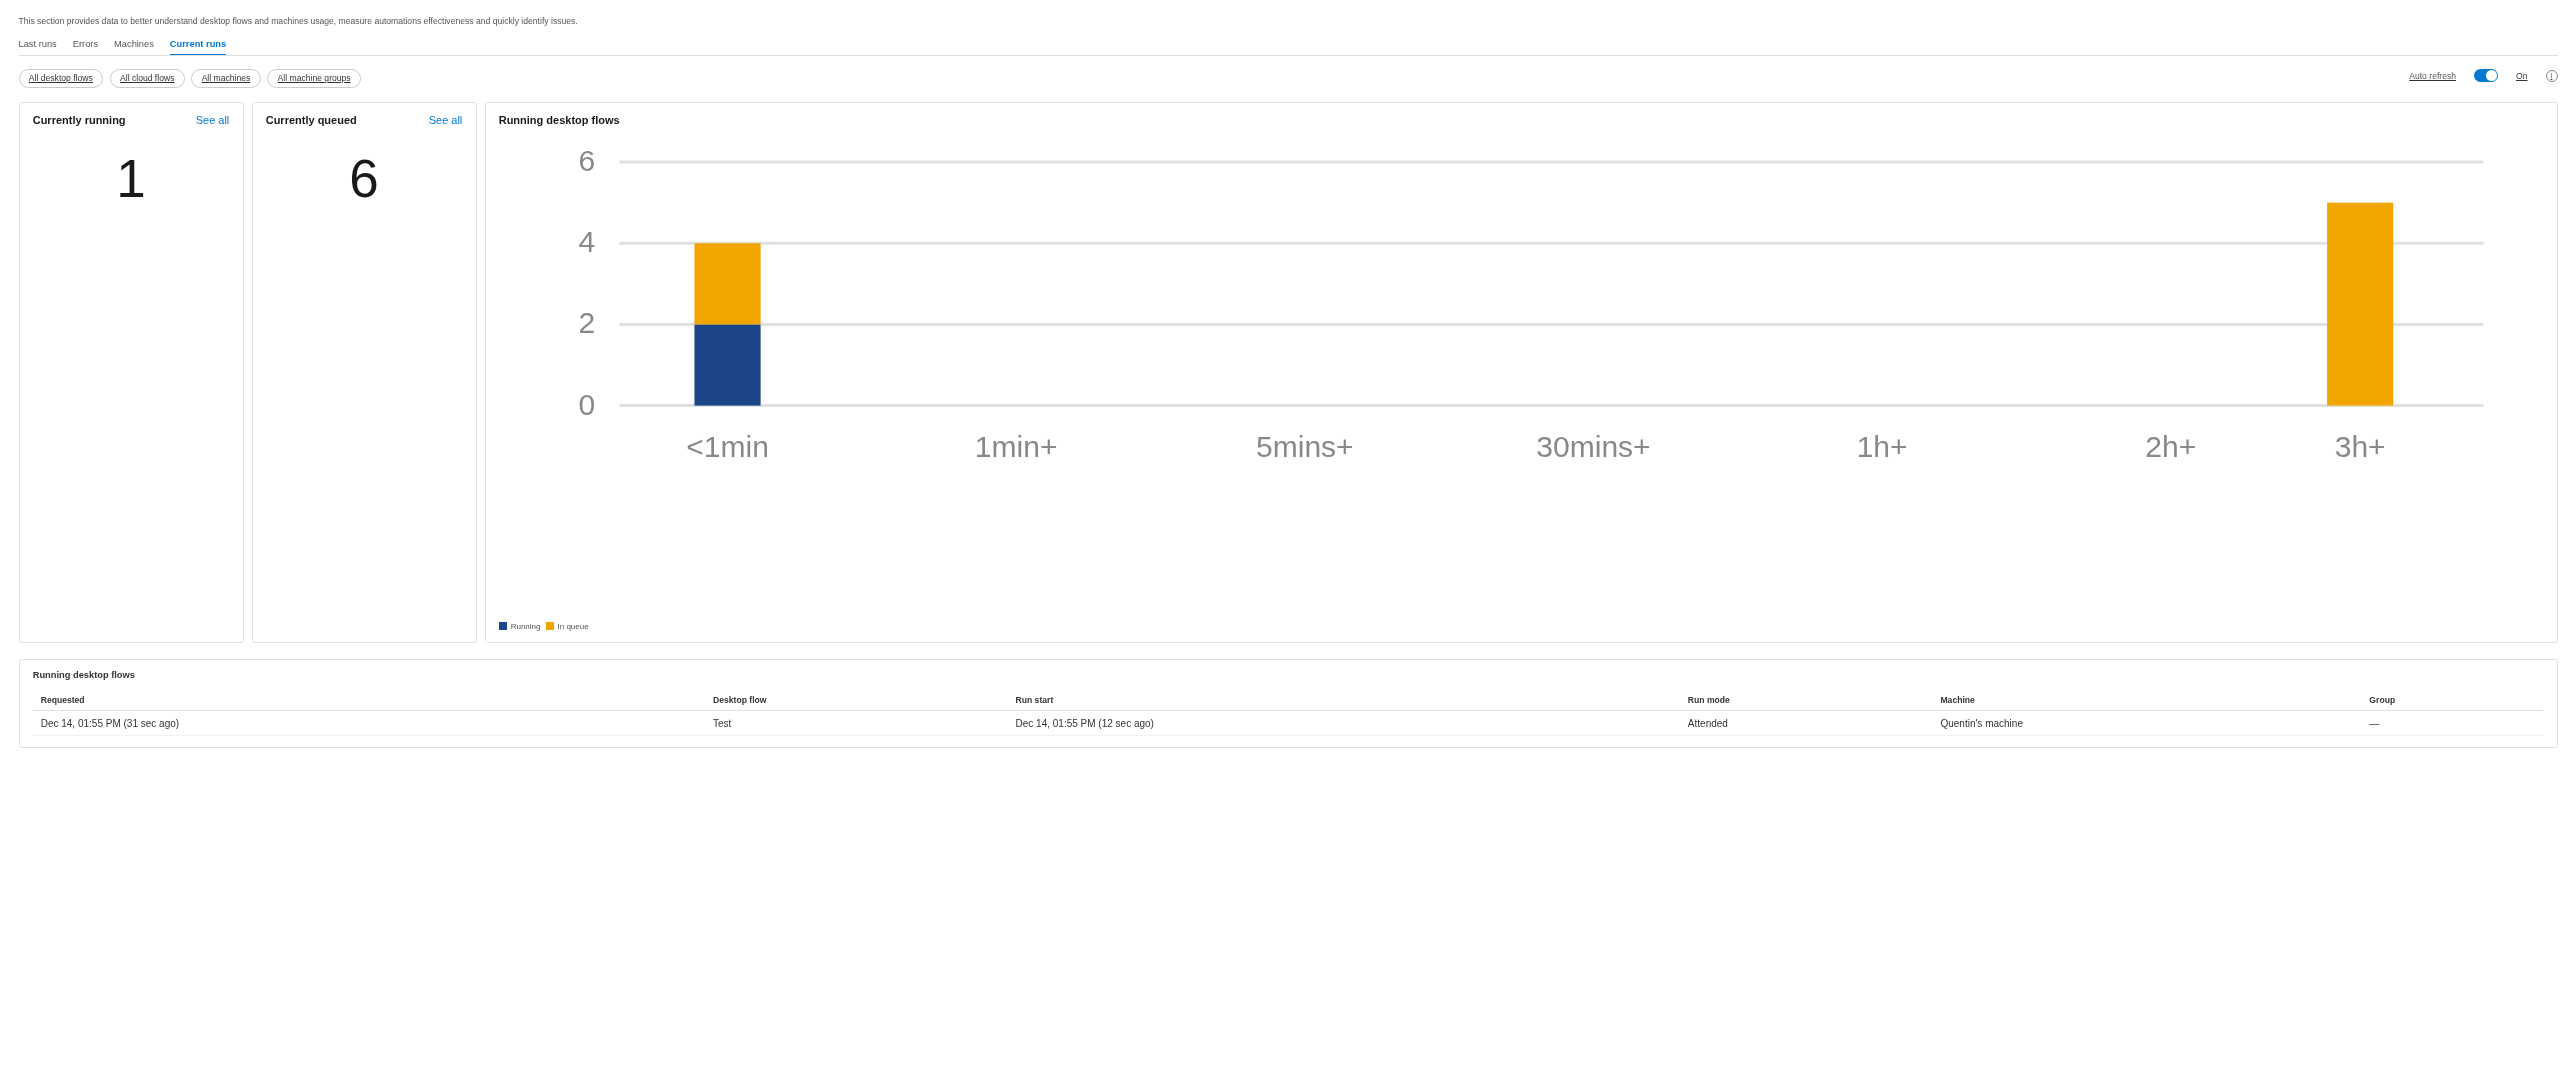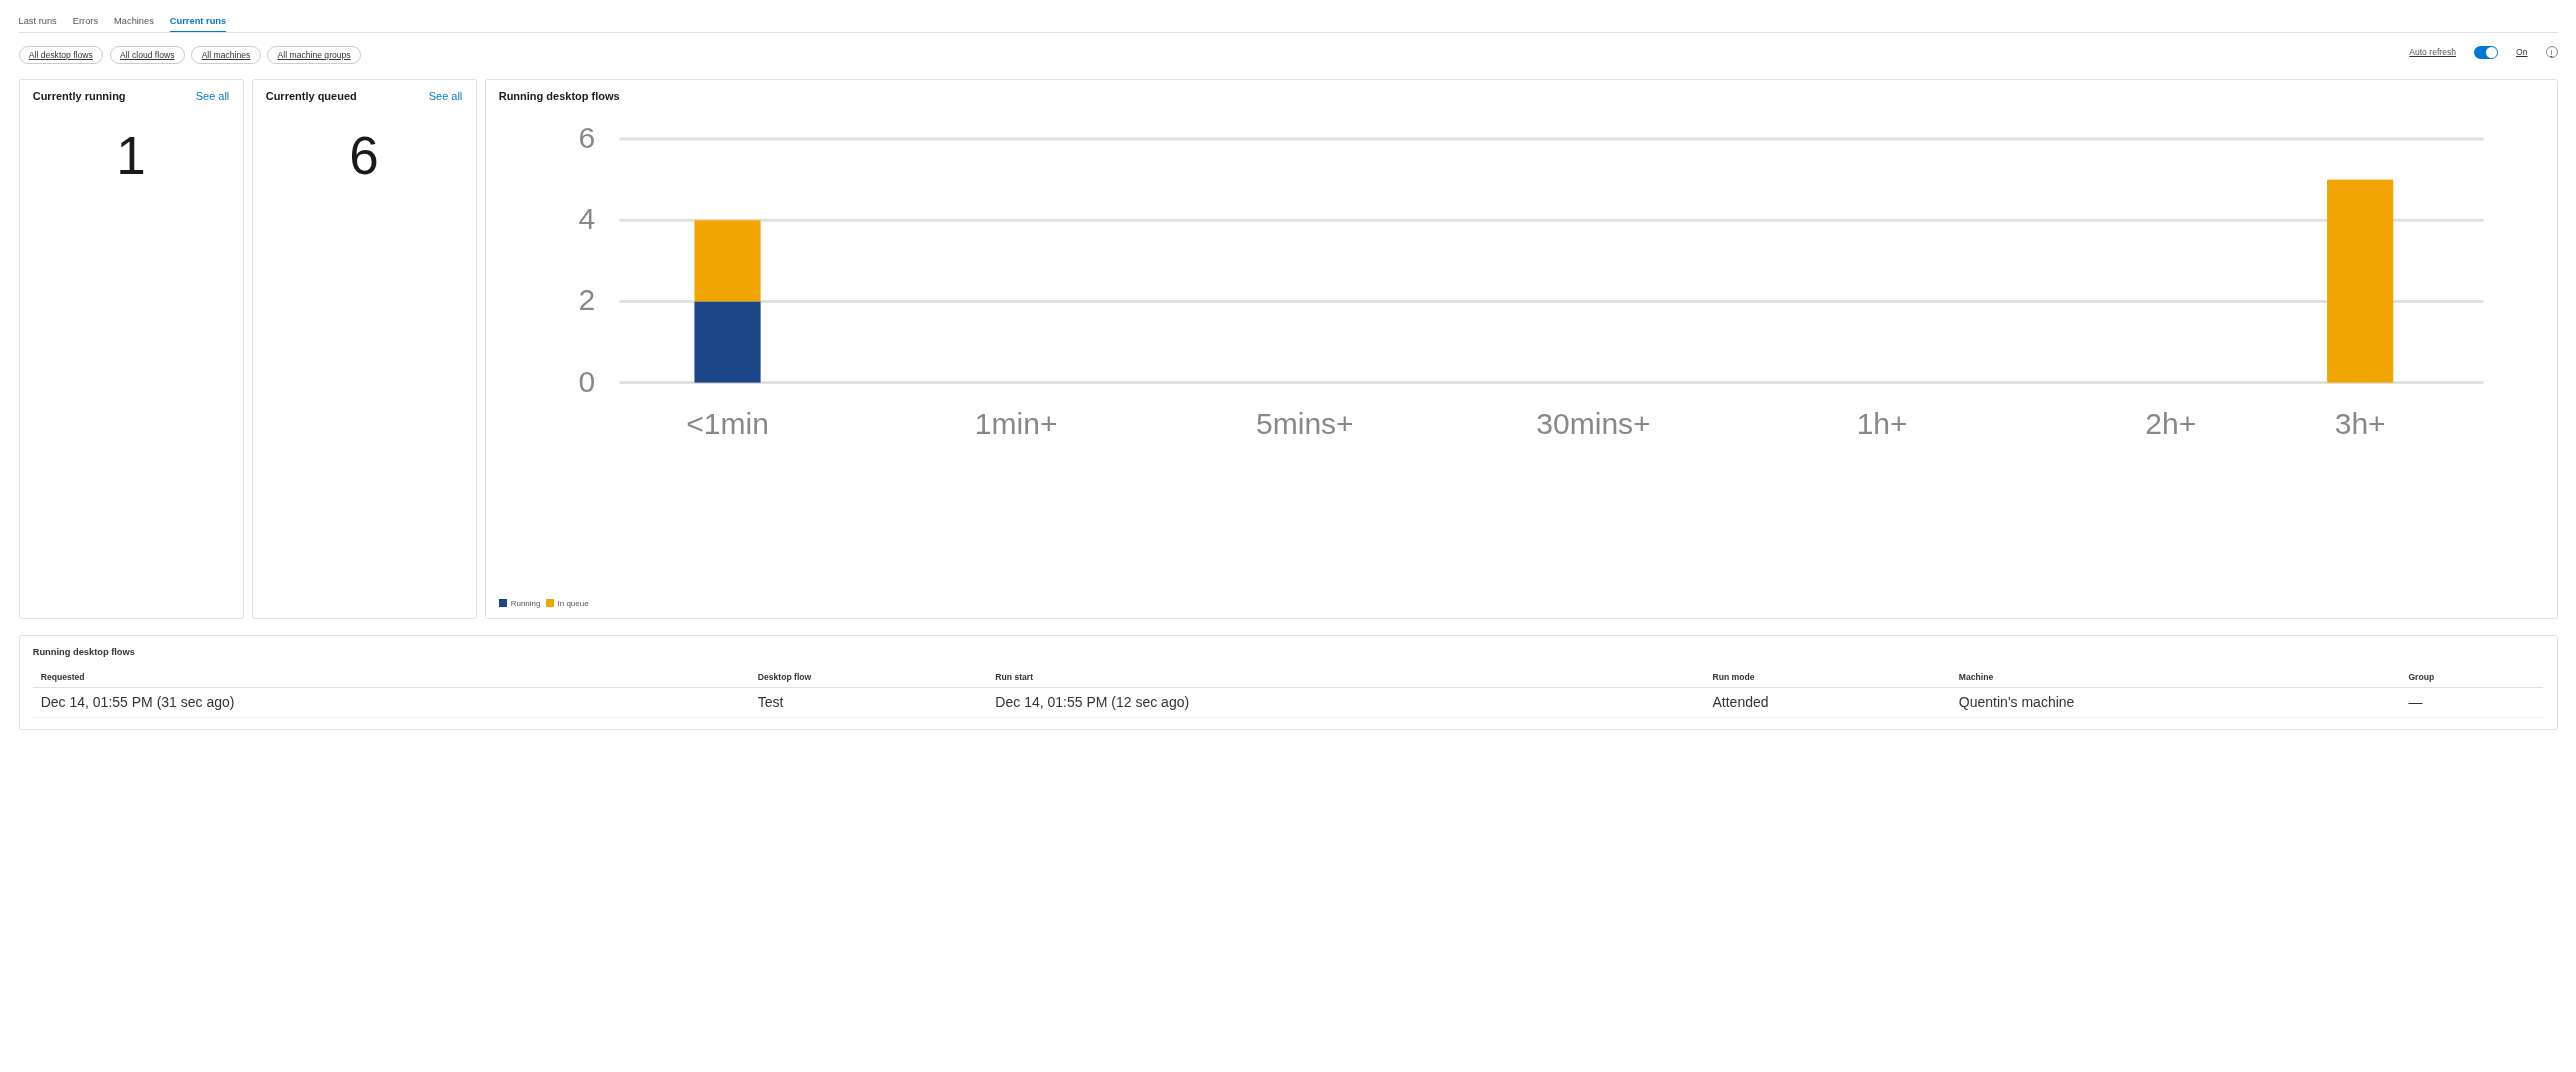--- a/index.html
+++ b/index.html
@@ -196,31 +196,32 @@
       border-bottom: 0.7px solid #e0e0e0;
     }
     th {
       font-size: 8.6px;
       font-weight: 600;
       color: #333;
       text-align: left;
       padding: 5.3px 8px;
     }
     td {
-      font-size: 14px;
+      font-size: 10px;
       color: #333;
       padding: 6.6px 8px;
       border-bottom: 0.7px solid #f0f0f0;
     }
   </style>
 </head>
 <body>
 
 <div class="page-container">
 
+  <p class="page-subtitle">This section provides data to better understand desktop flows and machines usage, measure automations effectiveness and quickly identify issues.</p>
 
   <div class="tabs">
     <div class="tab">Last runs</div>
     <div class="tab">Errors</div>
     <div class="tab">Machines</div>
     <div class="tab active">Current runs</div>
   </div>
 
   <div class="filters-row">
     <button class="filter-btn">All desktop flows</button>

